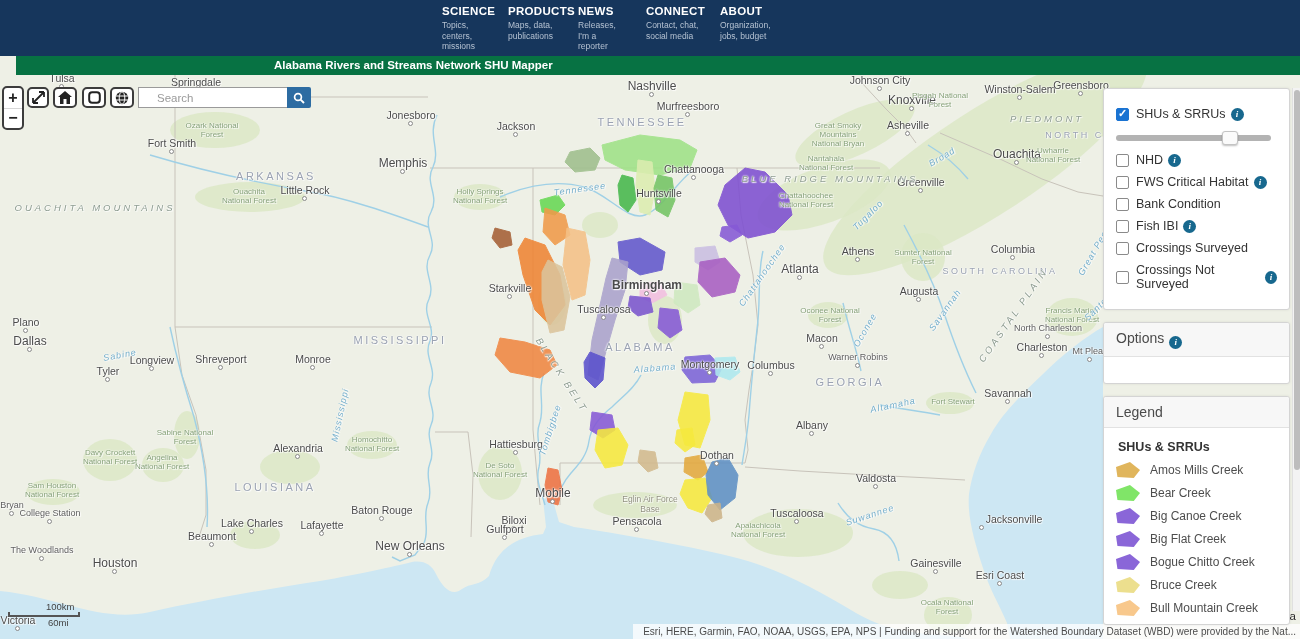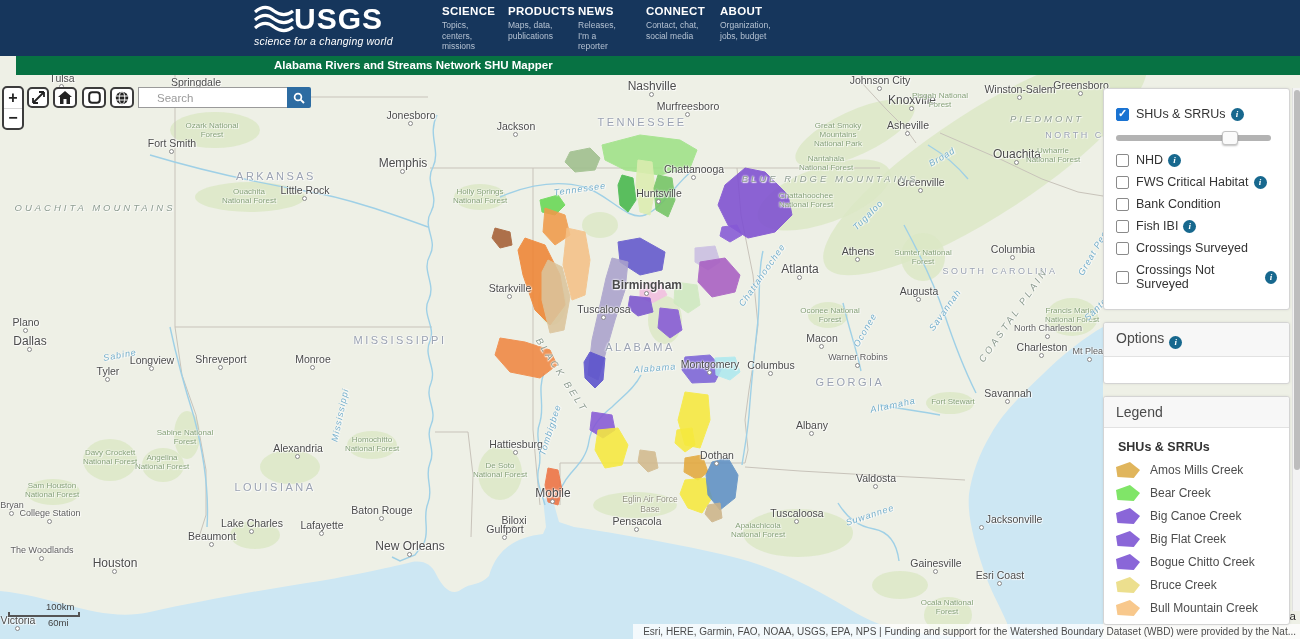--- a/index.html
+++ b/index.html
@@ -304,21 +304,21 @@
         <span class="lbl k-state" style="left: 1000px; top: 196px; transform: translate(-50%, -50%); font-size: 9px;">SOUTH CAROLINA</span>
         <span class="lbl k-state" style="left: 1103px; top: 60px; transform: translate(-50%, -50%); font-size: 9px;">NORTH CAROLINA</span>
         <span class="lbl k-phys" style="left: 95px; top: 132px; transform: translate(-50%, -50%);">OUACHITA MOUNTAINS</span>
         <span class="lbl k-phys" style="left: 830px; top: 103px; transform: translate(-50%, -50%);">BLUE RIDGE MOUNTAINS</span>
         <span class="lbl k-phys" style="left: 1047px; top: 43px; transform: translate(-50%, -50%);">PIEDMONT</span>
         <span class="lbl k-phys" style="left: 1013px; top: 240px; transform: translate(-50%, -50%) rotate(-55deg);">COASTAL PLAIN</span>
         <span class="lbl k-phys" style="left: 562px; top: 300px; transform: translate(-50%, -50%) rotate(57deg);">BLACK BELT</span>
         <span class="lbl k-forest" style="left: 212px; top: 55px; transform: translate(-50%, -50%);">Ozark National Forest</span>
         <span class="lbl k-forest" style="left: 249px; top: 121px; transform: translate(-50%, -50%);">Ouachita National Forest</span>
         <span class="lbl k-forest" style="left: 480px; top: 121px; transform: translate(-50%, -50%);">Holly Springs National Forest</span>
-        <span class="lbl k-forest" style="left: 838px; top: 60px; transform: translate(-50%, -50%);">Great Smoky Mountains National Park</span>
+        <span class="lbl k-forest" style="left: 838px; top: 60px; transform: translate(-50%, -50%);">Great Smoky Mountains National Bryan</span>
         <span class="lbl k-forest" style="left: 826px; top: 88px; transform: translate(-50%, -50%);">Nantahala National Forest</span>
         <span class="lbl k-forest" style="left: 940px; top: 25px; transform: translate(-50%, -50%);">Pisgah National Forest</span>
         <span class="lbl k-forest" style="left: 1053px; top: 80px; transform: translate(-50%, -50%);">Uwharrie National Forest</span>
         <span class="lbl k-forest" style="left: 806px; top: 125px; transform: translate(-50%, -50%);">Chattahoochee National Forest</span>
         <span class="lbl k-forest" style="left: 923px; top: 182px; transform: translate(-50%, -50%);">Sumter National Forest</span>
         <span class="lbl k-forest" style="left: 830px; top: 240px; transform: translate(-50%, -50%);">Oconee National Forest</span>
         <span class="lbl k-forest" style="left: 1072px; top: 240px; transform: translate(-50%, -50%);">Francis Marion National Forest</span>
         <span class="lbl k-forest" style="left: 500px; top: 395px; transform: translate(-50%, -50%);">De Soto National Forest</span>
         <span class="lbl k-forest" style="left: 758px; top: 455px; transform: translate(-50%, -50%);">Apalachicola National Forest</span>
         <span class="lbl k-base" style="left: 650px; top: 430px; transform: translate(-50%, -50%);">Eglin Air Force Base</span>
@@ -340,31 +340,20 @@
         <span class="lbl k-river" style="left: 870px; top: 440px; transform: translate(-50%, -50%) rotate(-18deg);">Suwannee</span>
         <span class="lbl k-river" style="left: 893px; top: 330px; transform: translate(-50%, -50%) rotate(-12deg);">Altamaha</span>
         <span class="lbl k-river" style="left: 868px; top: 140px; transform: translate(-50%, -50%) rotate(-45deg);">Tugaloo</span>
         <span class="lbl k-river" style="left: 942px; top: 82px; transform: translate(-50%, -50%) rotate(-30deg);">Broad</span>
         <span class="lbl k-river" style="left: 1093px; top: 178px; transform: translate(-50%, -50%) rotate(-60deg);">Great Pee</span>
         <span class="lbl k-river" style="left: 1098px; top: 232px; transform: translate(-50%, -50%) rotate(-45deg);">Santee</span>
       </div>
   </div>
 
   <div id="usgs-header">
-    <div id="usgs-logo">
-      <div class="wordrow">
-        <svg width="40" height="30" viewBox="0 0 40 30">
-          <path d="M1,8 C8,2 14,2 20,7 C27,12 33,12 39,7" stroke="#fff" stroke-width="3.2" fill="none"></path>
-          <path d="M1,16 C8,10 14,10 20,15 C27,20 33,20 39,15" stroke="#fff" stroke-width="3.2" fill="none"></path>
-          <path d="M1,24 C8,18 14,18 20,23 C27,28 33,28 39,23" stroke="#fff" stroke-width="3.2" fill="none"></path>
-        </svg>
-        <span class="usgs-word">USGS</span>
-      </div>
-      <div class="tagline">science for a changing world</div>
-    </div>
     <div id="nav-menu">
         <div class="nav-item" style="width: 56px;">
           <div class="nav-title">SCIENCE</div>
           <div class="nav-sub">Topics,
 centers,
 missions</div>
         </div>
         <div class="nav-item" style="width: 60px;">
           <div class="nav-title">PRODUCTS</div>
           <div class="nav-sub">Maps, data,

